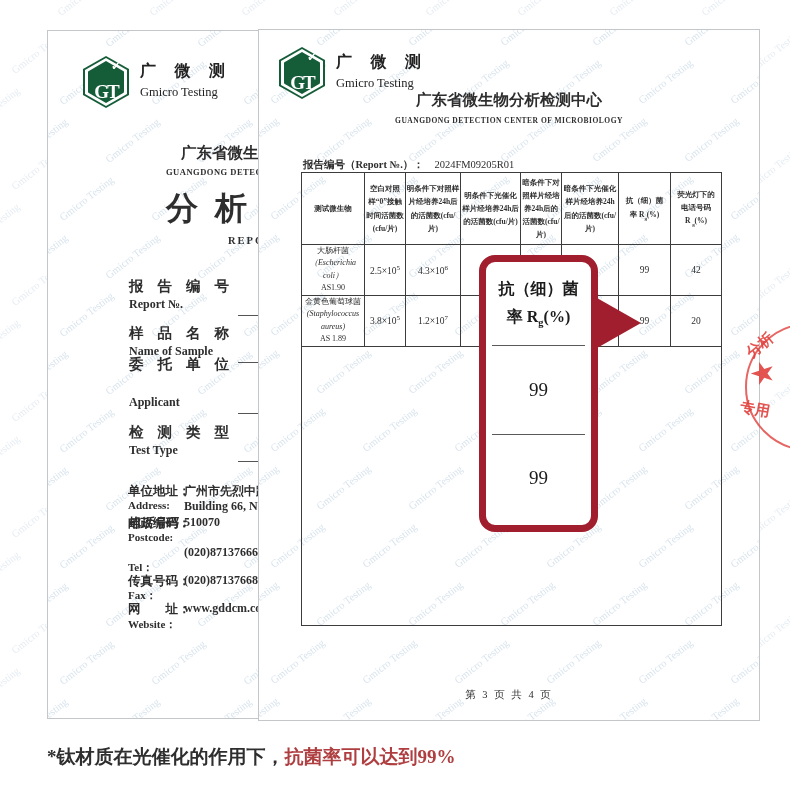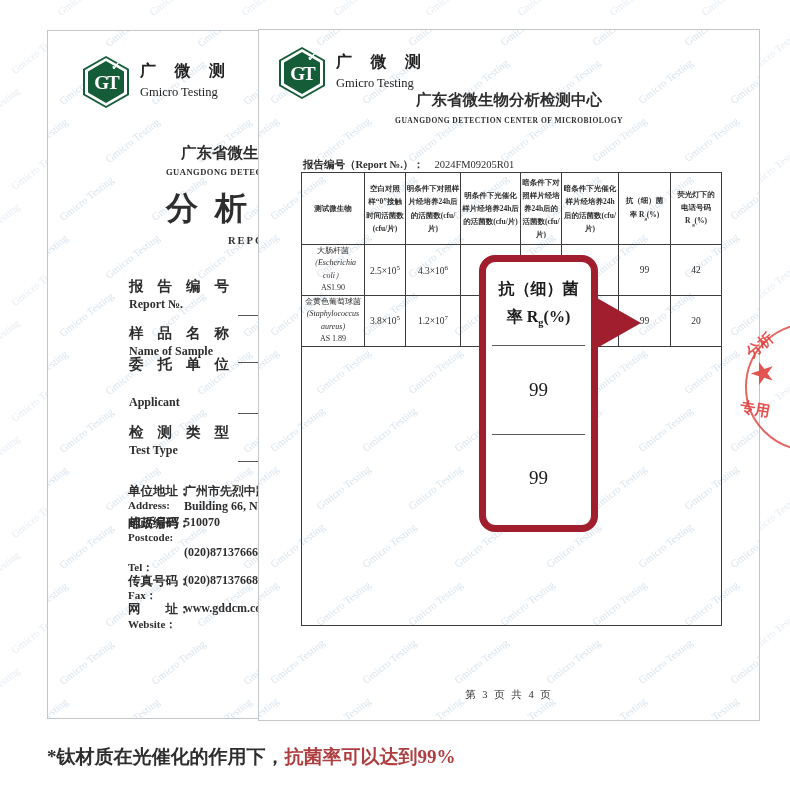--- a/index.html
+++ b/index.html
@@ -18,21 +18,21 @@
 
   .page{position:absolute;background:#fff;border:1px solid #c3c7ca;overflow:hidden;}
   #page-left{left:47px;top:30px;width:212px;height:687px;z-index:1;}
   #page-right{left:258px;top:29px;width:500px;height:690px;z-index:2;}
 
   
   .hex{position:absolute;width:46px;height:52px;}
   .hex .h1,.hex .h2,.hex .h3{position:absolute;clip-path:polygon(50% 0,100% 25%,100% 75%,50% 100%,0 75%,0 25%);}
   .hex .h1{inset:0;background:var(--green);}
   .hex .h2{inset:2px;background:#fff;}
-  .hex .h3{inset:5px;background:var(--green);display:flex;align-items:center;justify-content:center;border-radius:12px;}
+  .hex .h3{inset:5px;background:var(--green);display:flex;align-items:flex-end;justify-content:center;border-radius:12px;}
   .hex .gt{color:#fff;font-weight:bold;font-size:19px;font-family:var(--serif);letter-spacing:-2px;margin-top:2px;}
   .hex .chk{position:absolute;top:3px;right:8px;color:#fff;font-size:12px;font-weight:bold;z-index:2;}
   .brand-cn{position:absolute;font-family:var(--sans);font-weight:bold;font-size:16px;letter-spacing:7px;color:#222;white-space:nowrap;}
   .brand-en{position:absolute;font-family:var(--serif);font-size:12.5px;color:#222;white-space:nowrap;}
 
   .abs{position:absolute;white-space:nowrap;}
   .ctr{left:0;right:0;text-align:center;}
   .b{font-weight:bold;}
 
   

